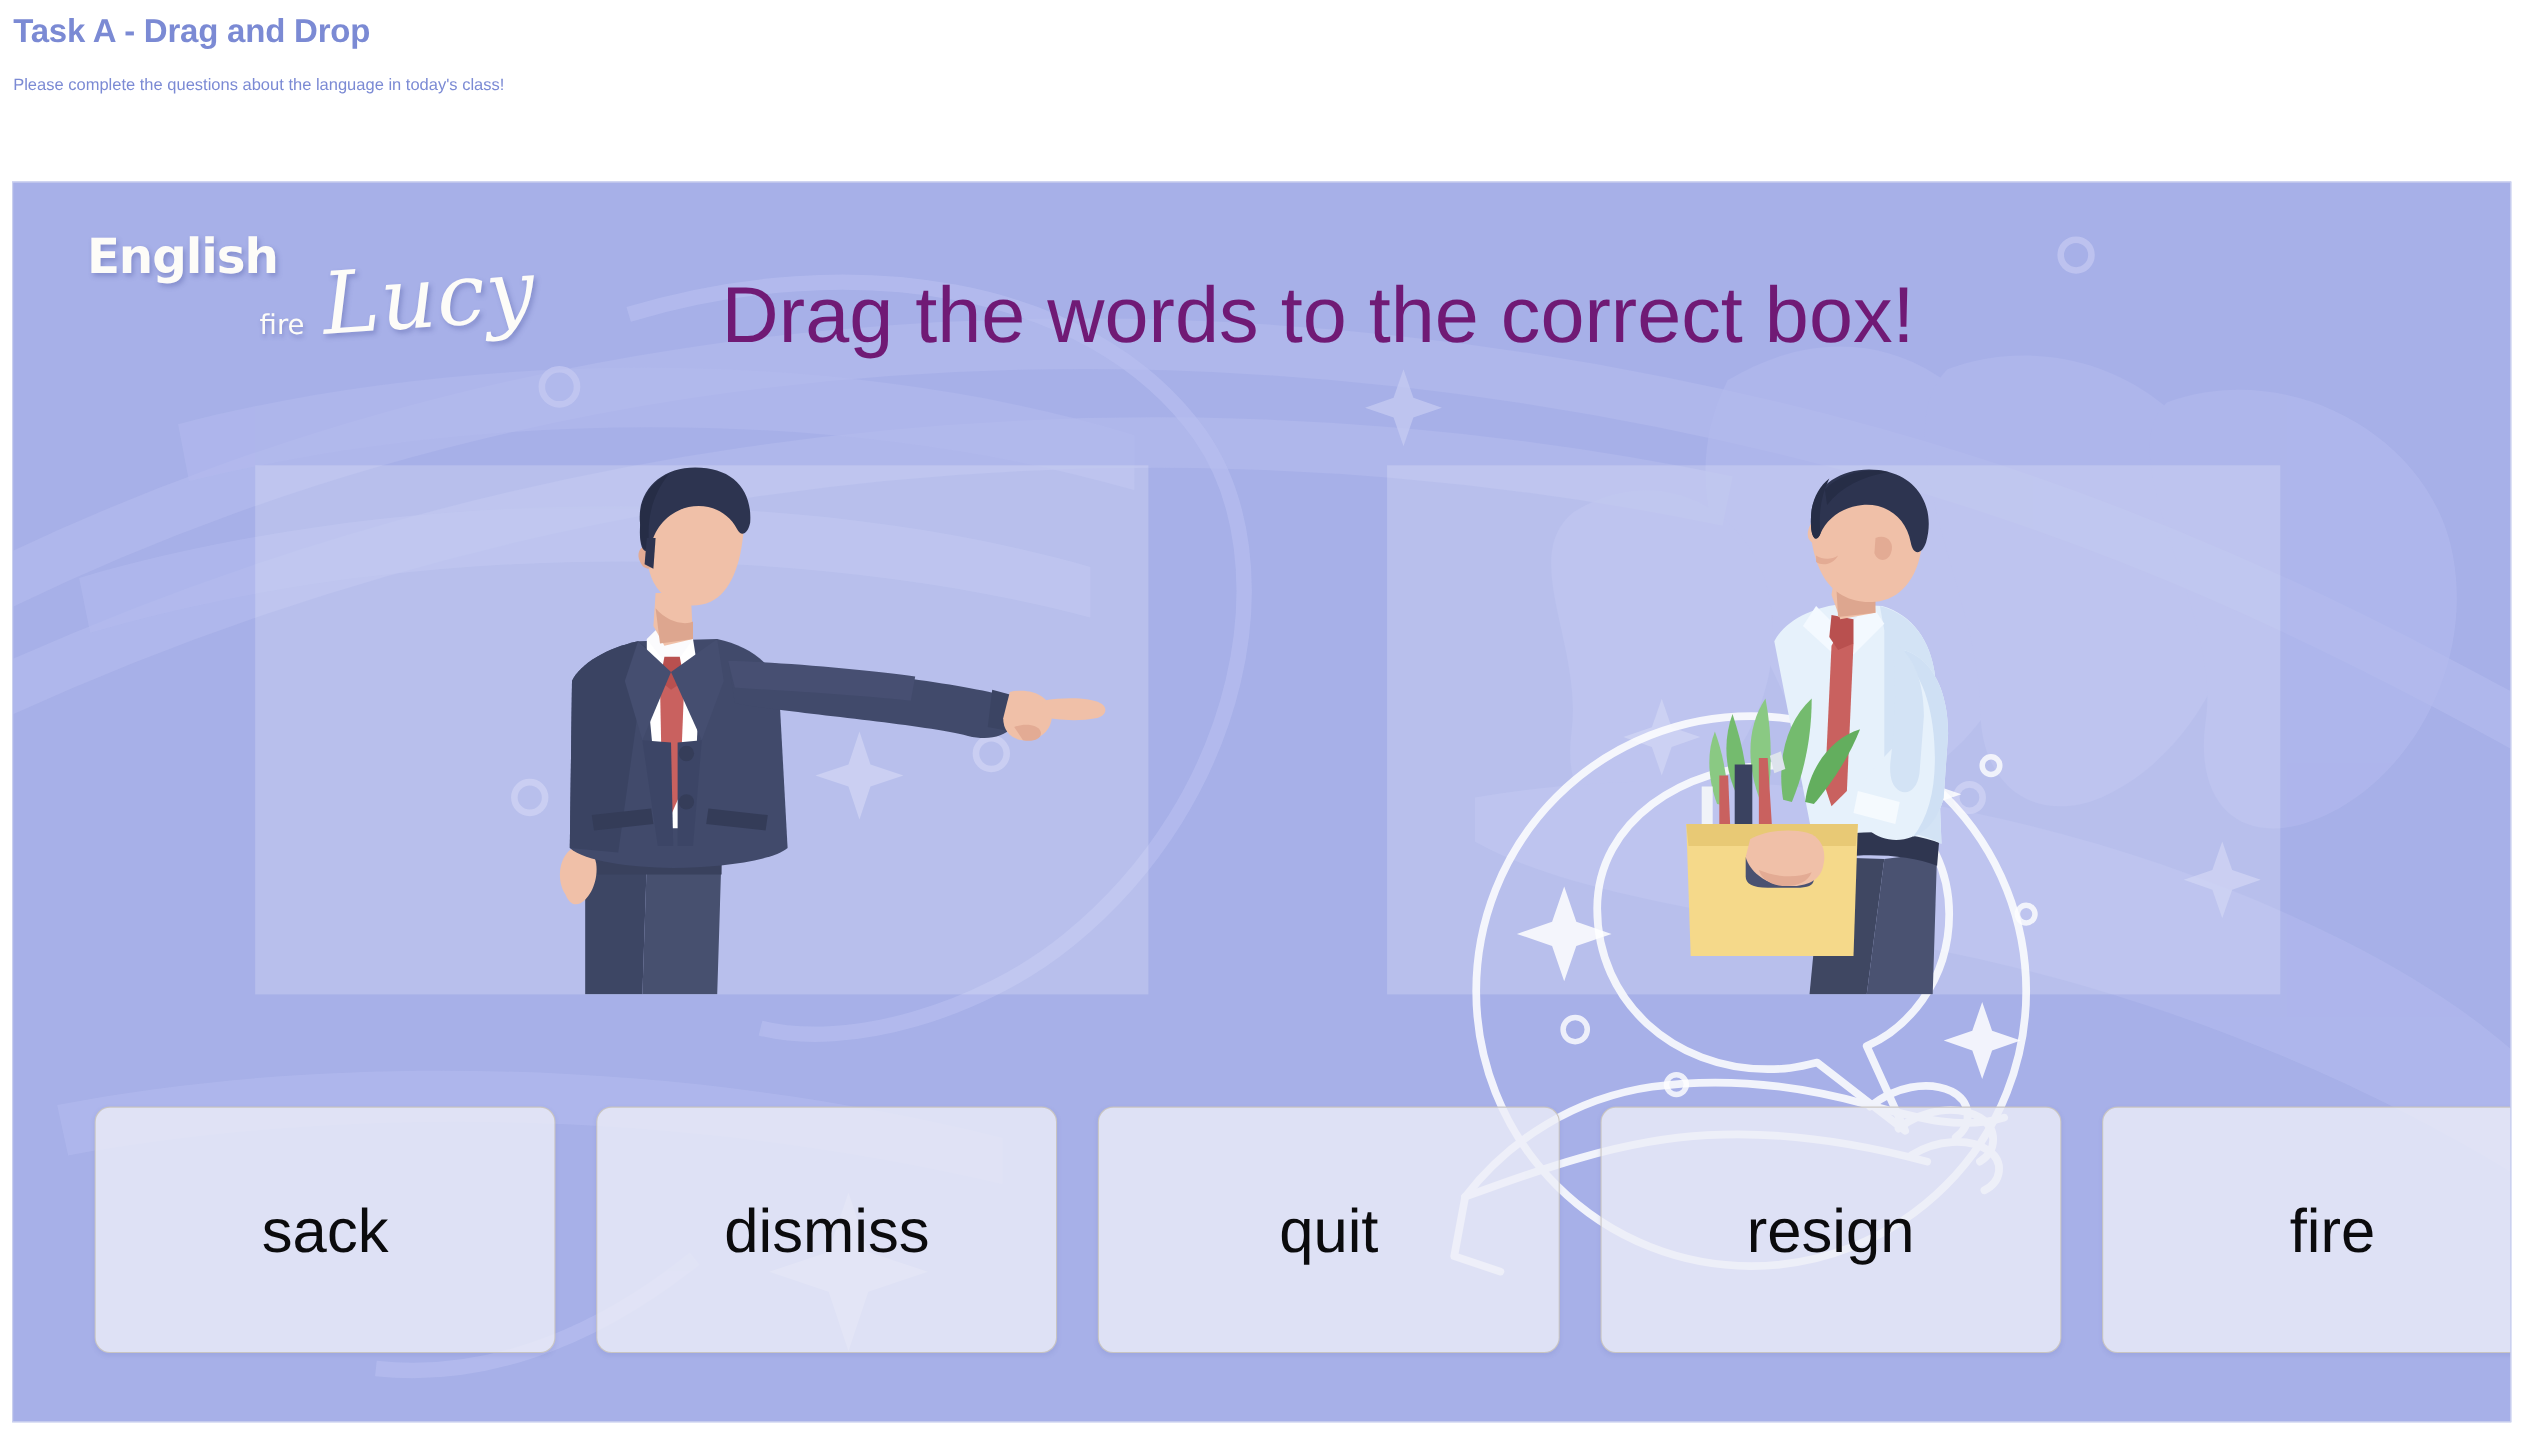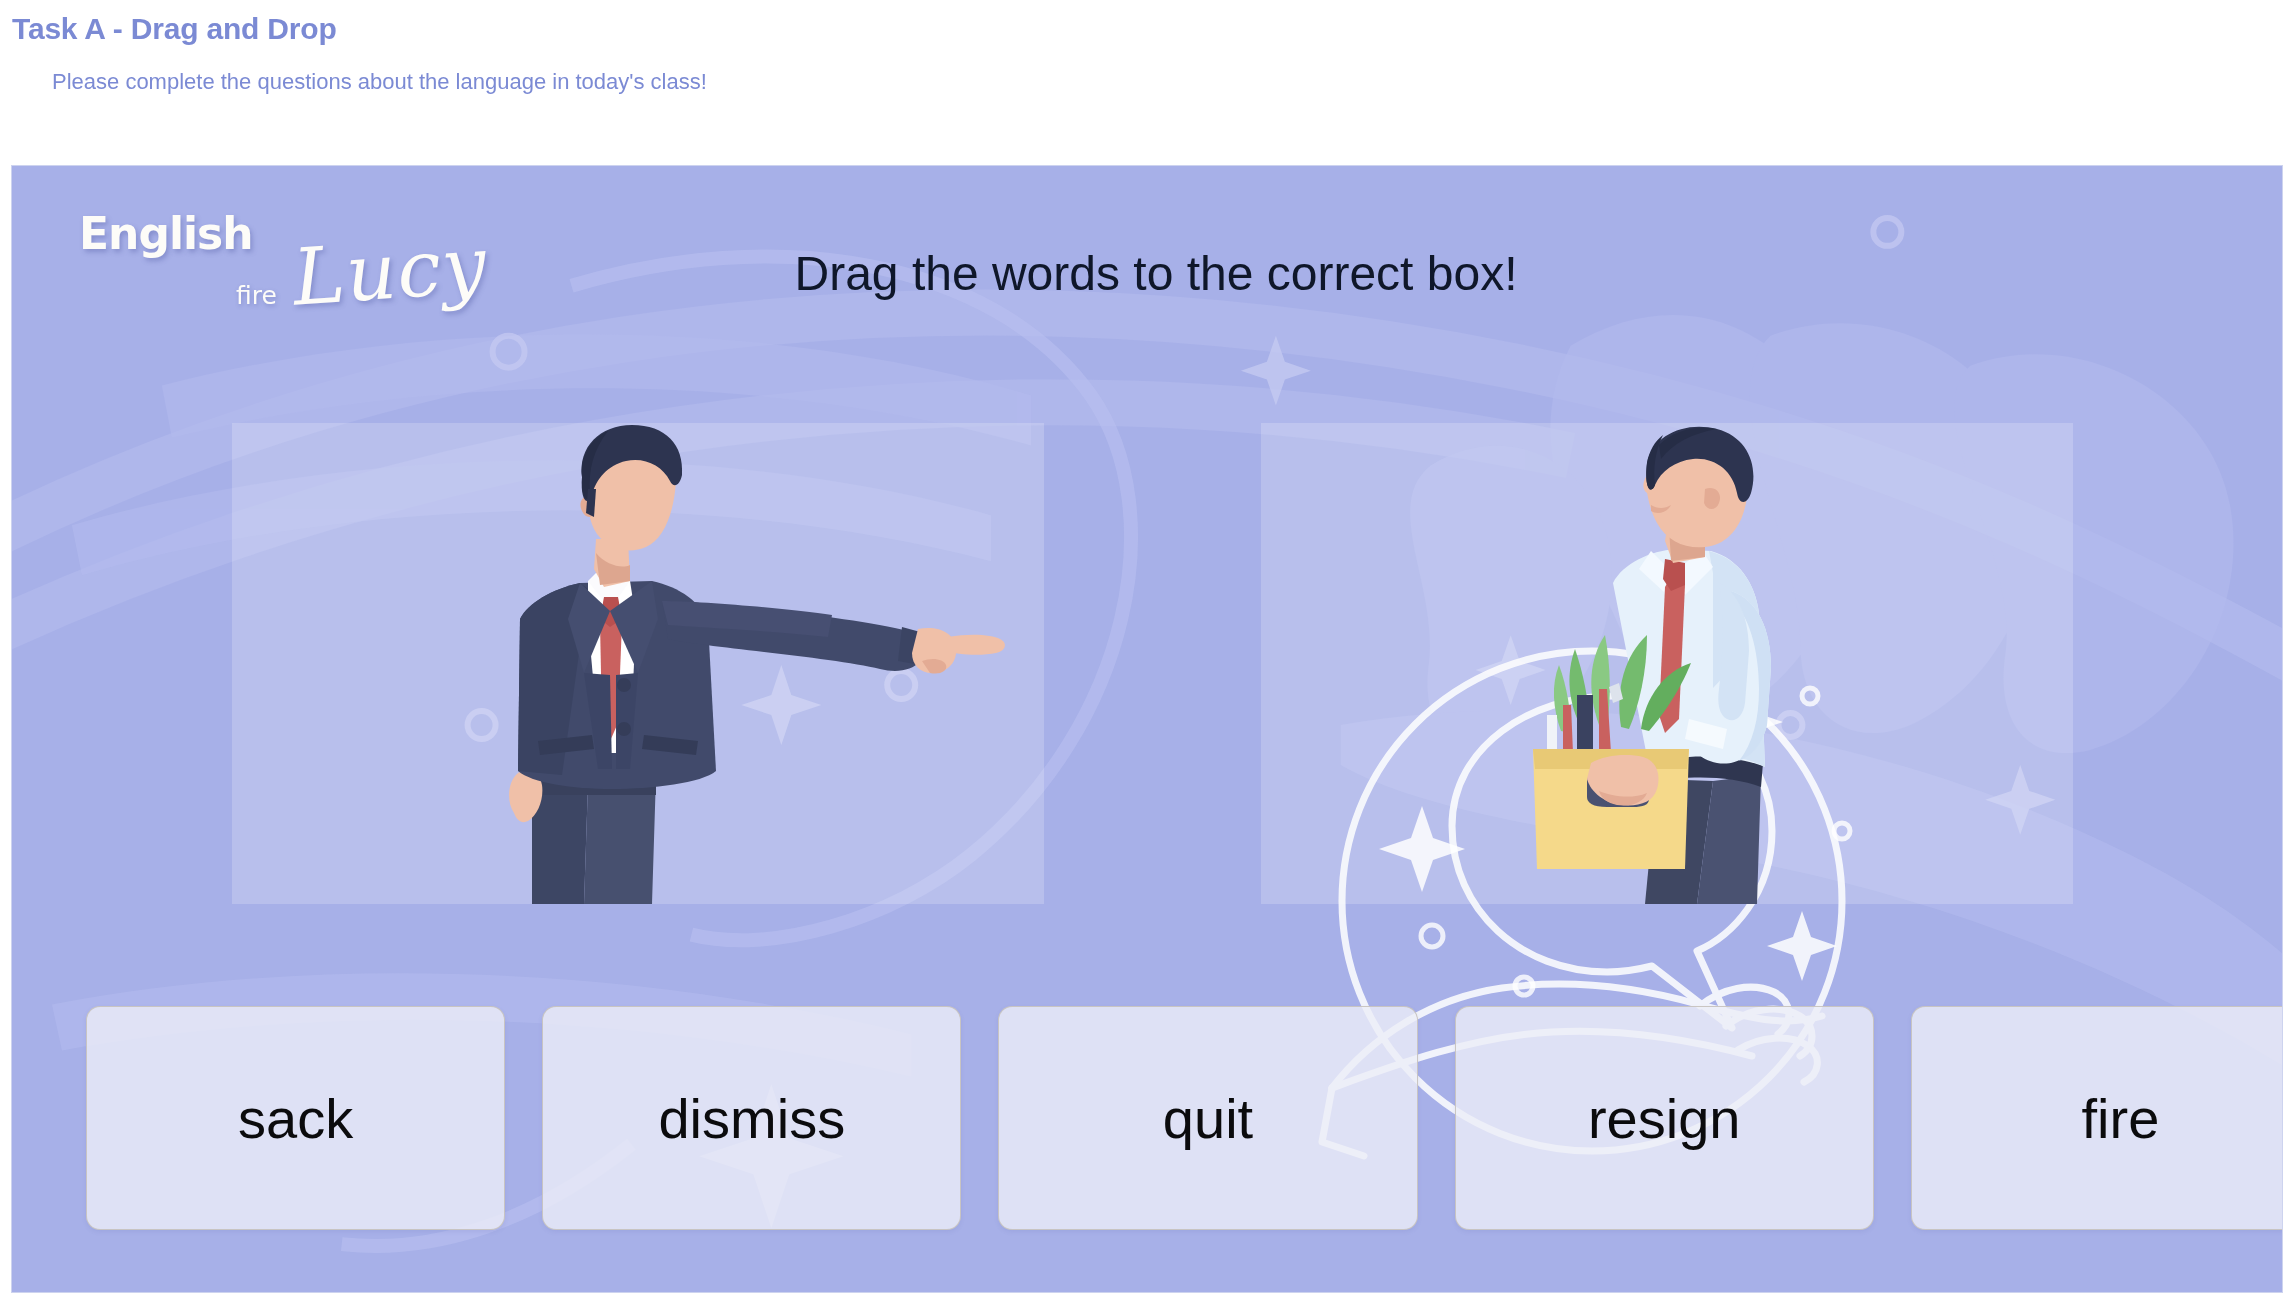--- a/index.html
+++ b/index.html
@@ -26,25 +26,24 @@
     left: 12px; top: 12px;
     font-size: 30px;
     font-weight: bold;
     color: #7b8ad4;
     letter-spacing: -0.2px;
     white-space: nowrap;
   }
   .task-subtitle {
     position: absolute;
     left: 12px; top: 69px;
-    font-size: 22px;
+    font-size: 15px;
     font-weight: normal;
     color: #7b8ad4;
     white-space: nowrap;
-    margin-left: 40px;
   }
 
   
   .activity-panel {
     position: absolute;
     left: 11px; top: 165px;
     width: 2272px;
     height: 1128px;
     background: #a7b0e8;
     border: 1px solid #cdd3ef;
@@ -97,23 +96,23 @@
     text-shadow: 2px 3px 5px rgba(90,100,170,0.45);
     transform: rotate(-4deg);
   }
 
   
   .instruction {
     position: absolute;
     left: 655px; top: 245px;
     width: 1000px;
     text-align: center;
-    font-size: 48px;
+    font-size: 72px;
     font-weight: normal;
-    color: #0f172a;
+    color: #701a75;
     white-space: nowrap;
   }
 
   
   .dropzone {
     position: absolute;
     top: 422px;
     width: 812px;
     height: 481px;
     background: rgba(255,255,255,0.20);

